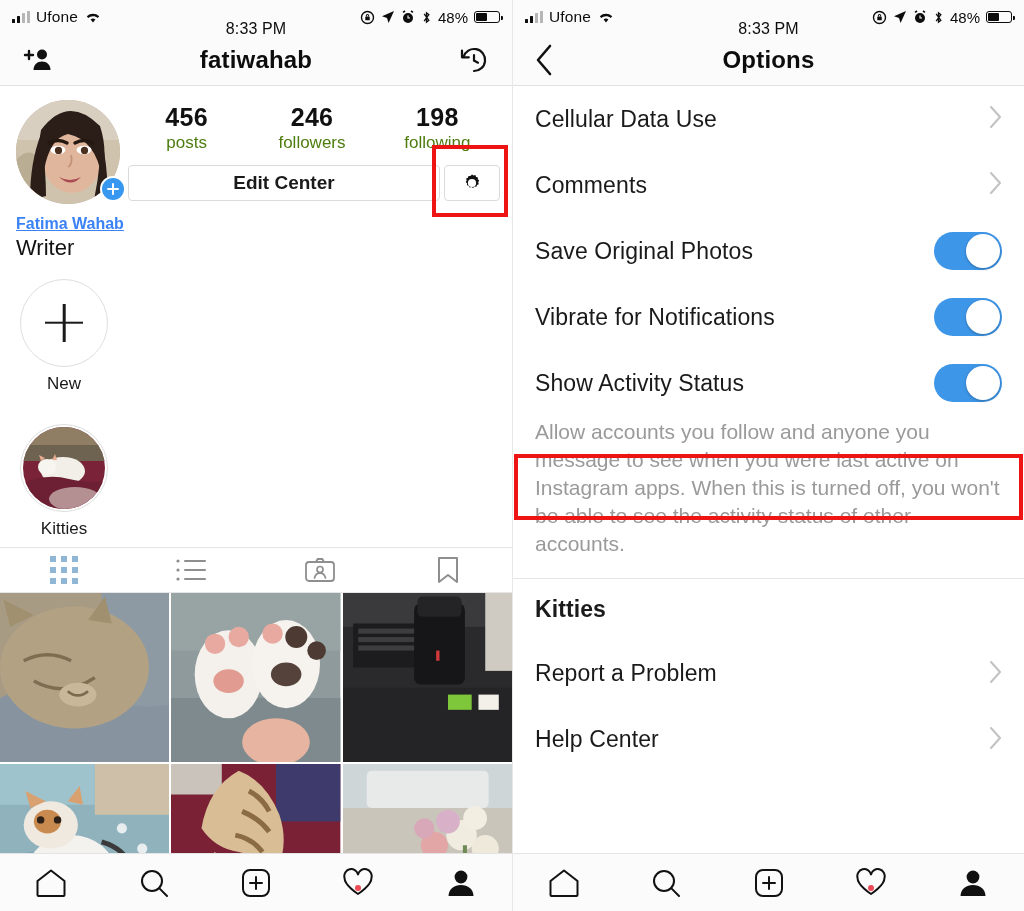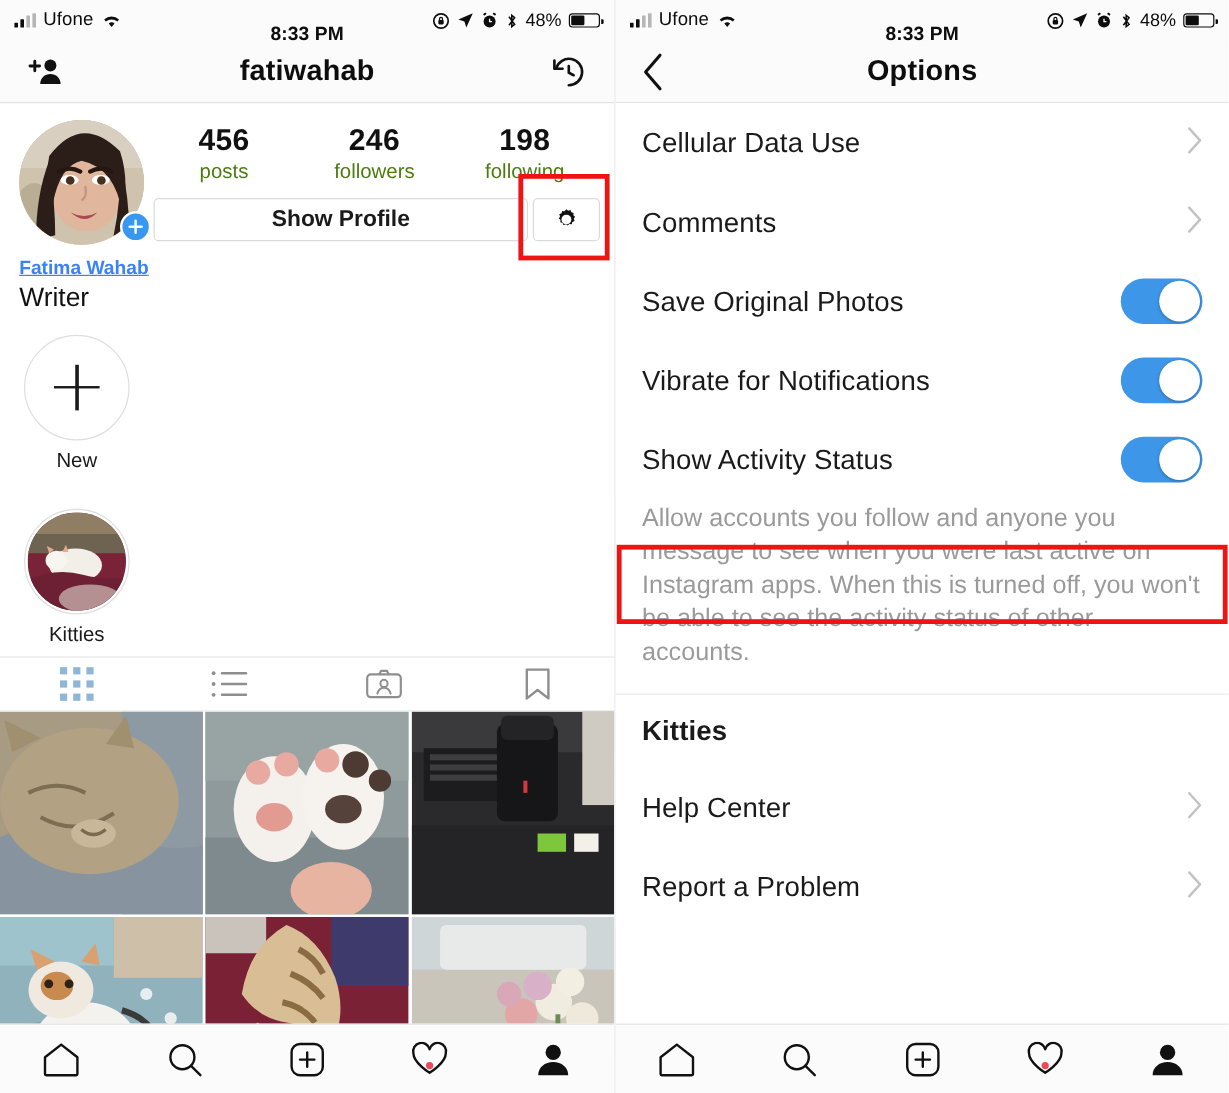--- a/index.html
+++ b/index.html
@@ -12,21 +12,21 @@
   .screen { display: flex; width: 1024px; height: 911px; }
   .pane { width: 512px; height: 911px; position: relative; background: #fff; overflow: hidden; }
   .pane.right { border-left: 1px solid #e8e8e8; }
 
   
   .statusbar {
     height: 34px; display: flex; align-items: center;
     padding: 0 12px; background: #fbfbfb; font-size: 16px; color: #0d0d0d;
   }
   .sb-left { display: flex; align-items: center; gap: 6px; flex: 1; }
-  .sb-center { font-weight: bold; font-size: 16px; letter-spacing: .1px; margin-top: 24px; }
+  .sb-center { font-weight: normal; font-size: 16px; letter-spacing: .1px; margin-top: 24px; }
   .sb-right { display: flex; align-items: center; gap: 6px; flex: 1; justify-content: flex-end; }
   .carrier { font-size: 15.5px; letter-spacing: .1px; }
   .bars { display: flex; align-items: flex-end; gap: 2px; height: 12px; }
   .bars i { display: block; width: 3px; background: #0d0d0d; border-radius: .5px; }
   .bars i:nth-child(1) { height: 4px; }
   .bars i:nth-child(2) { height: 7px; }
   .bars i:nth-child(3) { height: 10px; background: #b6b6b6; }
   .bars i:nth-child(4) { height: 12px; background: #b6b6b6; }
   .battery {
     width: 26px; height: 12px; border: 1.4px solid #0d0d0d; border-radius: 3px;
@@ -257,21 +257,21 @@
           <div class="stat">
             <div class="num">246</div>
             <div class="lbl">followers</div>
           </div>
           <div class="stat">
             <div class="num">198</div>
             <div class="lbl">following</div>
           </div>
         </div>
         <div class="btn-row">
-          <div class="edit-btn">Show Profile</div>
+          <div class="edit-btn">Edit Center</div>
           <div class="gear-btn">
             <svg width="24" height="24" viewBox="0 0 24 24">
                 <path d="M12 3.4l1.5 1.2 1.9-.5.7 1.8 1.9.5-.2 1.9 1.4 1.3-1 1.7.6 1.9-1.8.7-.6 1.9-1.9-.2-1.4 1.4-1.7-1-1.9.6-.7-1.8-1.9-.5.2-1.9-1.4-1.3 1-1.7-.6-1.9 1.8-.7.6-1.9 1.9.2z" fill="#111"></path>
                 <circle cx="12" cy="12" r="4.1" fill="#fff"></circle>
               </svg>
           </div>
         </div>
       </div>
     </div>
 
@@ -618,33 +618,33 @@
             </span>
         </div>
 
         <div class="opt-desc">Allow accounts you follow and anyone you message to see when you were last active on Instagram apps. When this is turned off, you won't be able to see the activity status of other accounts.</div>
 
         <div class="opt-row section" style="border-top:none;">
           <span class="label">Kitties</span>
         </div>
 
         <div class="opt-row">
+          <span class="label">Report a Problem</span>
+          <span class="chev"><svg width="14" height="24" viewBox="0 0 14 24">
+                <path d="M3 2l9 10-9 10" fill="none" stroke="#c2c2c2" stroke-width="2" stroke-linecap="round" stroke-linejoin="round"></path>
+              </svg></span>
+        </div>
+
+        <div class="opt-row">
           <span class="label">Help Center</span>
           <span class="chev"><svg width="14" height="24" viewBox="0 0 14 24">
                 <path d="M3 2l9 10-9 10" fill="none" stroke="#c2c2c2" stroke-width="2" stroke-linecap="round" stroke-linejoin="round"></path>
               </svg></span>
         </div>
 
-        <div class="opt-row">
-          <span class="label">Report a Problem</span>
-          <span class="chev"><svg width="14" height="24" viewBox="0 0 14 24">
-                <path d="M3 2l9 10-9 10" fill="none" stroke="#c2c2c2" stroke-width="2" stroke-linecap="round" stroke-linejoin="round"></path>
-              </svg></span>
-        </div>
-
       </div>
 
       <div class="redbox" id="redbox-activity"></div>
     </div>
 
     <div class="bottombar">
       <div class="btab">
         <svg width="32" height="30" viewBox="0 0 32 30">
             <path d="M2.5 13L16 2.5 29.5 13v14a1 1 0 01-1 1h-25a1 1 0 01-1-1z" fill="none" stroke="#111" stroke-width="2" stroke-linejoin="round"></path>
           </svg>

